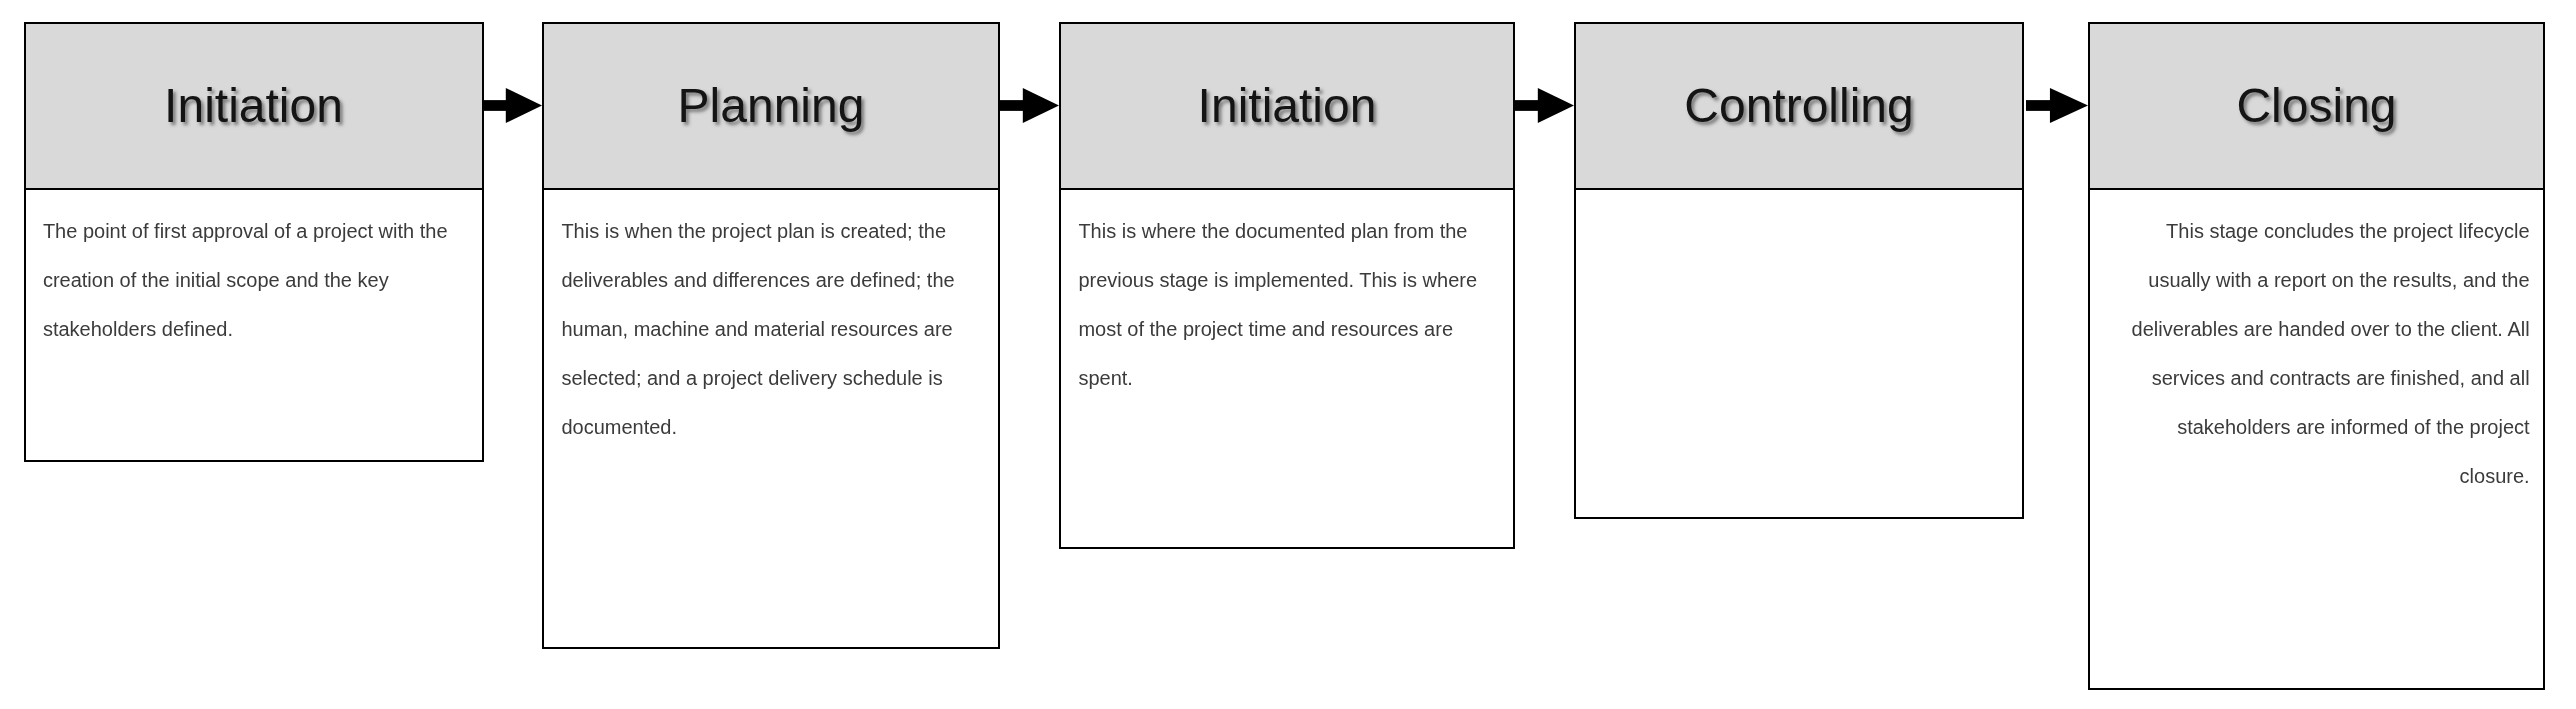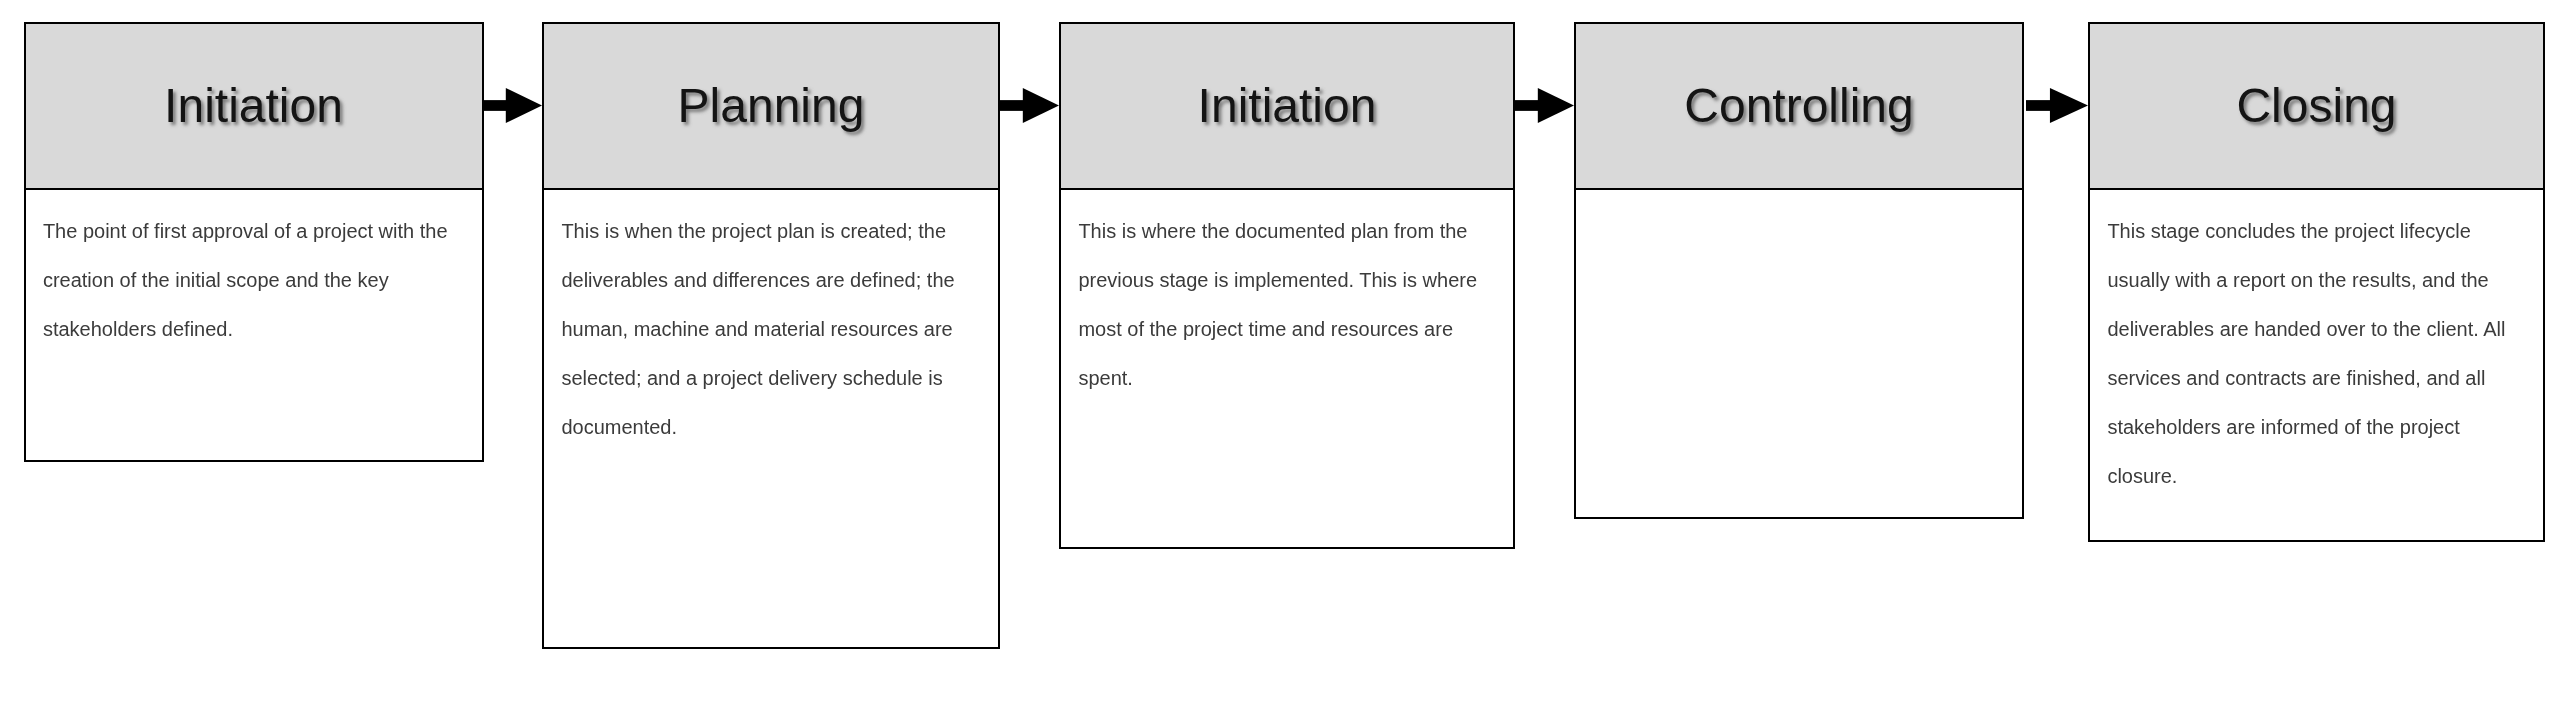--- a/index.html
+++ b/index.html
@@ -109,21 +109,21 @@
     </div>
   </div>
 
   <div class="arrow" style="left:2026px; width:62px;">
     <svg viewBox="0 0 88 52" preserveAspectRatio="none">
       <rect x="0" y="18" width="40" height="16" fill="#000000"></rect>
       <polygon points="34,0 88,26 34,52" fill="#000000"></polygon>
     </svg>
   </div>
 
-  <div class="stage" style="left:2088px; width:457px; height:520px;">
+  <div class="stage" style="left:2088px; width:457px; height:668px;text-align:right;">
     <div class="stage-header">
       <span class="stage-title">Closing</span>
     </div>
     <div class="stage-body">This stage concludes the project lifecycle usually with a report on the results, and the deliverables are handed over to the client. All services and contracts are finished, and all stakeholders are informed of the project closure.</div>
   </div>
 
 </div>
 
 
 </body></html>

